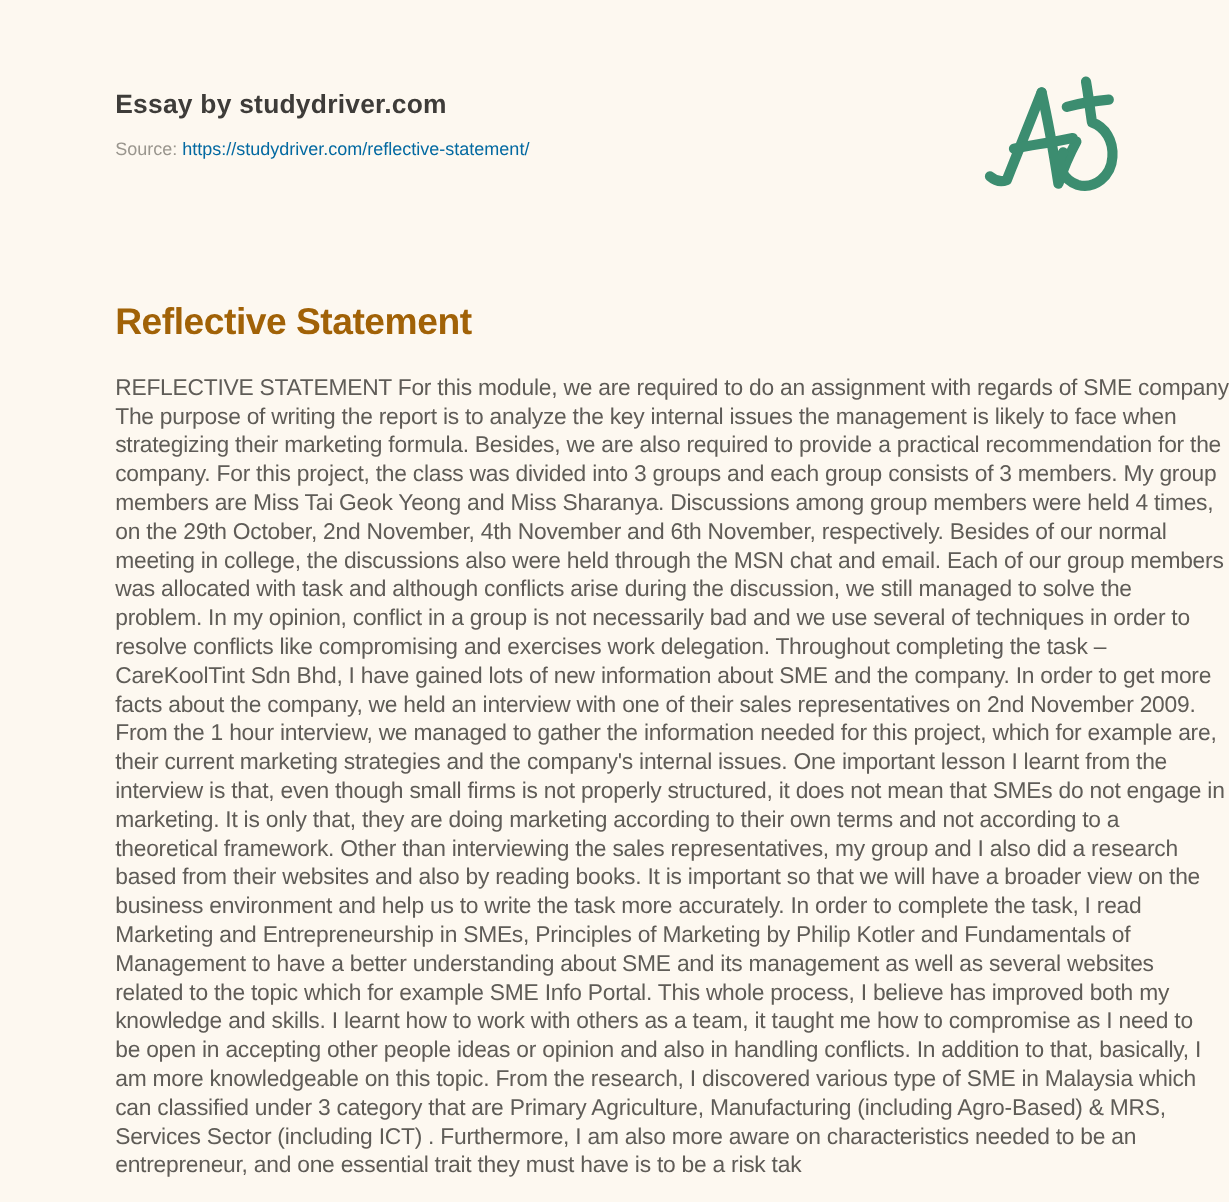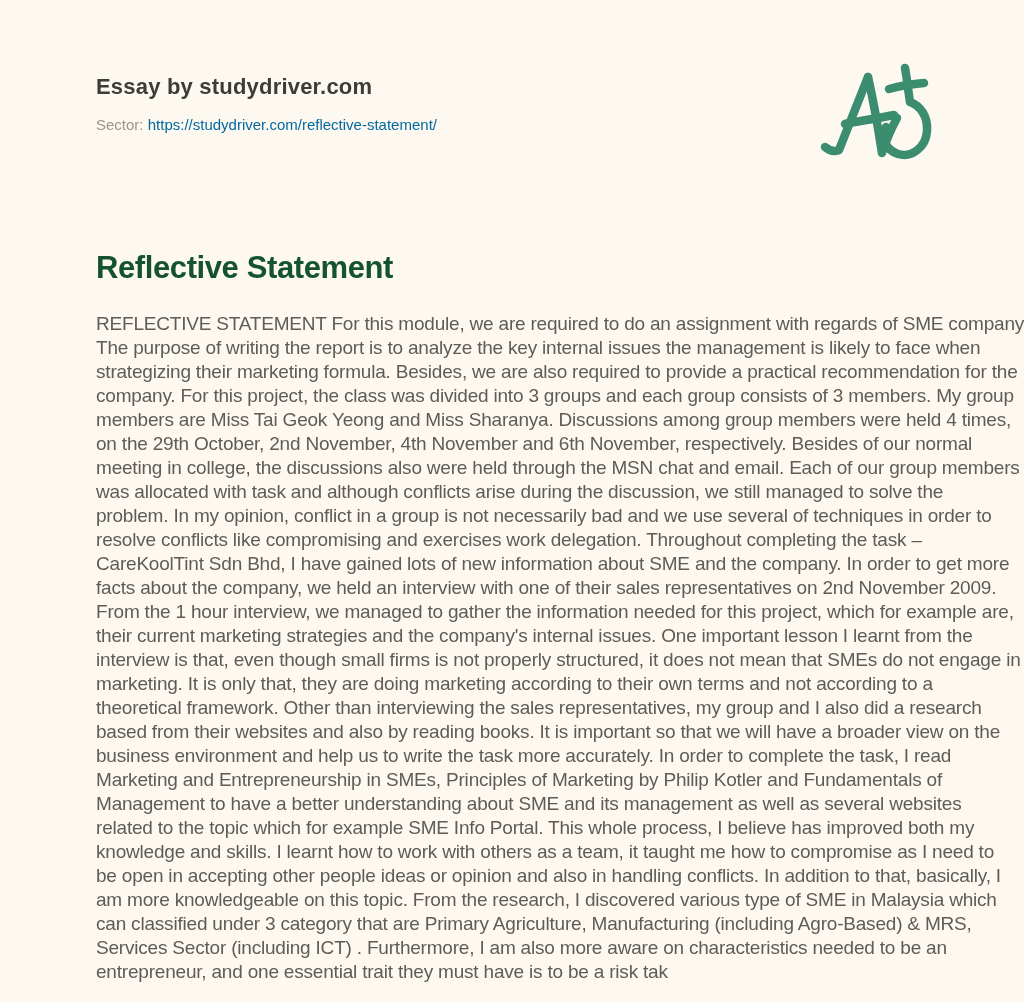--- a/index.html
+++ b/index.html
@@ -45,21 +45,21 @@
     height: 112px;
   }
   .logo svg { display: block; width: 100%; height: 100%; }
   .essay-title {
     position: absolute;
     left: 96px;
     top: 250px;
     font-size: 31px;
     font-weight: 700;
     letter-spacing: -0.4px;
-    color: #14532d;
+    color: #a16207;
   }
   .essay-body {
     position: absolute;
     left: 96px;
     top: 312px;
     width: 840px;
     font-size: 19px;
     letter-spacing: -0.2px;
     line-height: 24px;
     color: #5f5c57;
@@ -67,21 +67,21 @@
   }
 </style>
 </head>
 <body>
 
 <div class="page">
 
   <div class="header">
     <div class="header-title">Essay by studydriver.com</div>
     <div class="source-line">
-      <span>Sector:</span>
+      <span>Source:</span>
       <a class="source-link">https://studydriver.com/reflective-statement/</a>
     </div>
   </div>
 
   <div class="logo">
     <svg viewBox="0 0 115 110" fill="none" stroke="#3c8d70" stroke-width="8.5" stroke-linecap="round" stroke-linejoin="round">
 
       <path d="M7,86 Q14,92 21,89 L50,16"></path>
 
       <path d="M50,16 C55,38 60,66 64,92 C68,80 73,68 79,57"></path>

